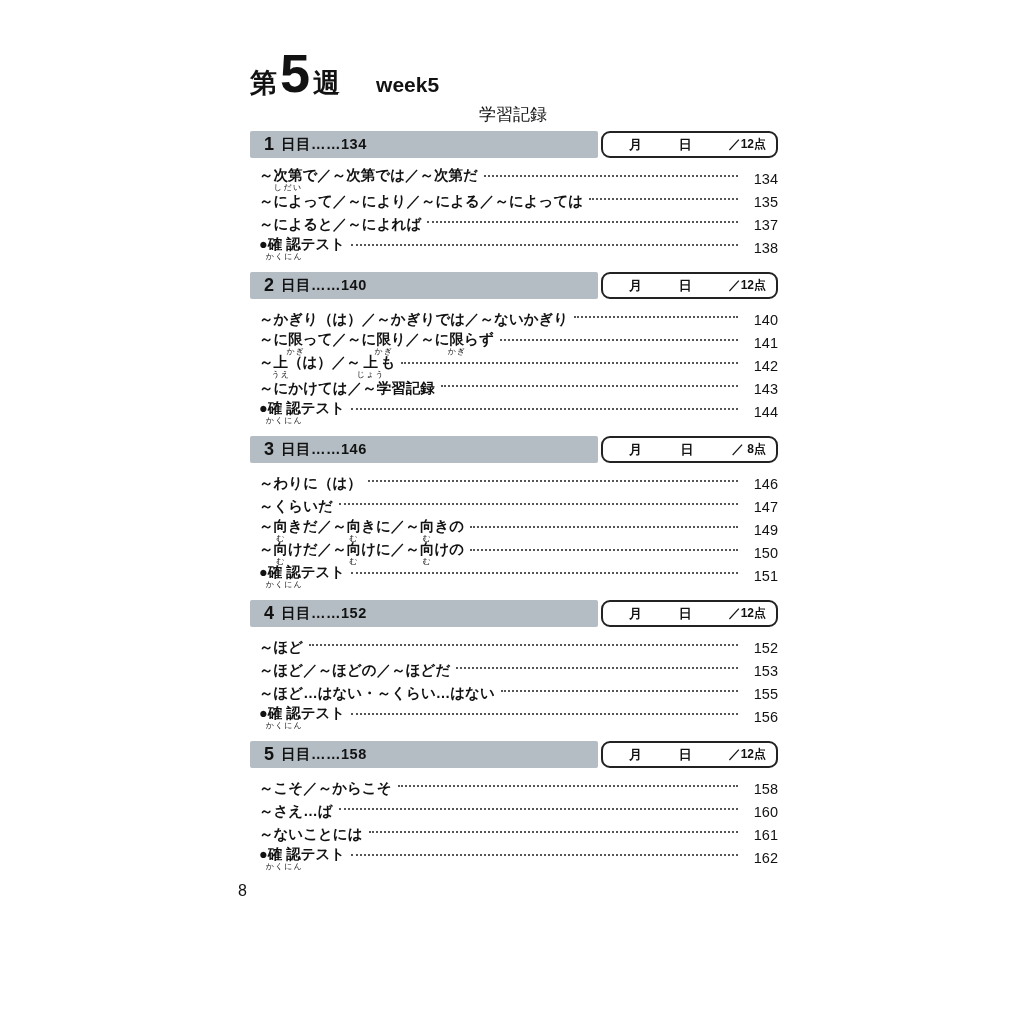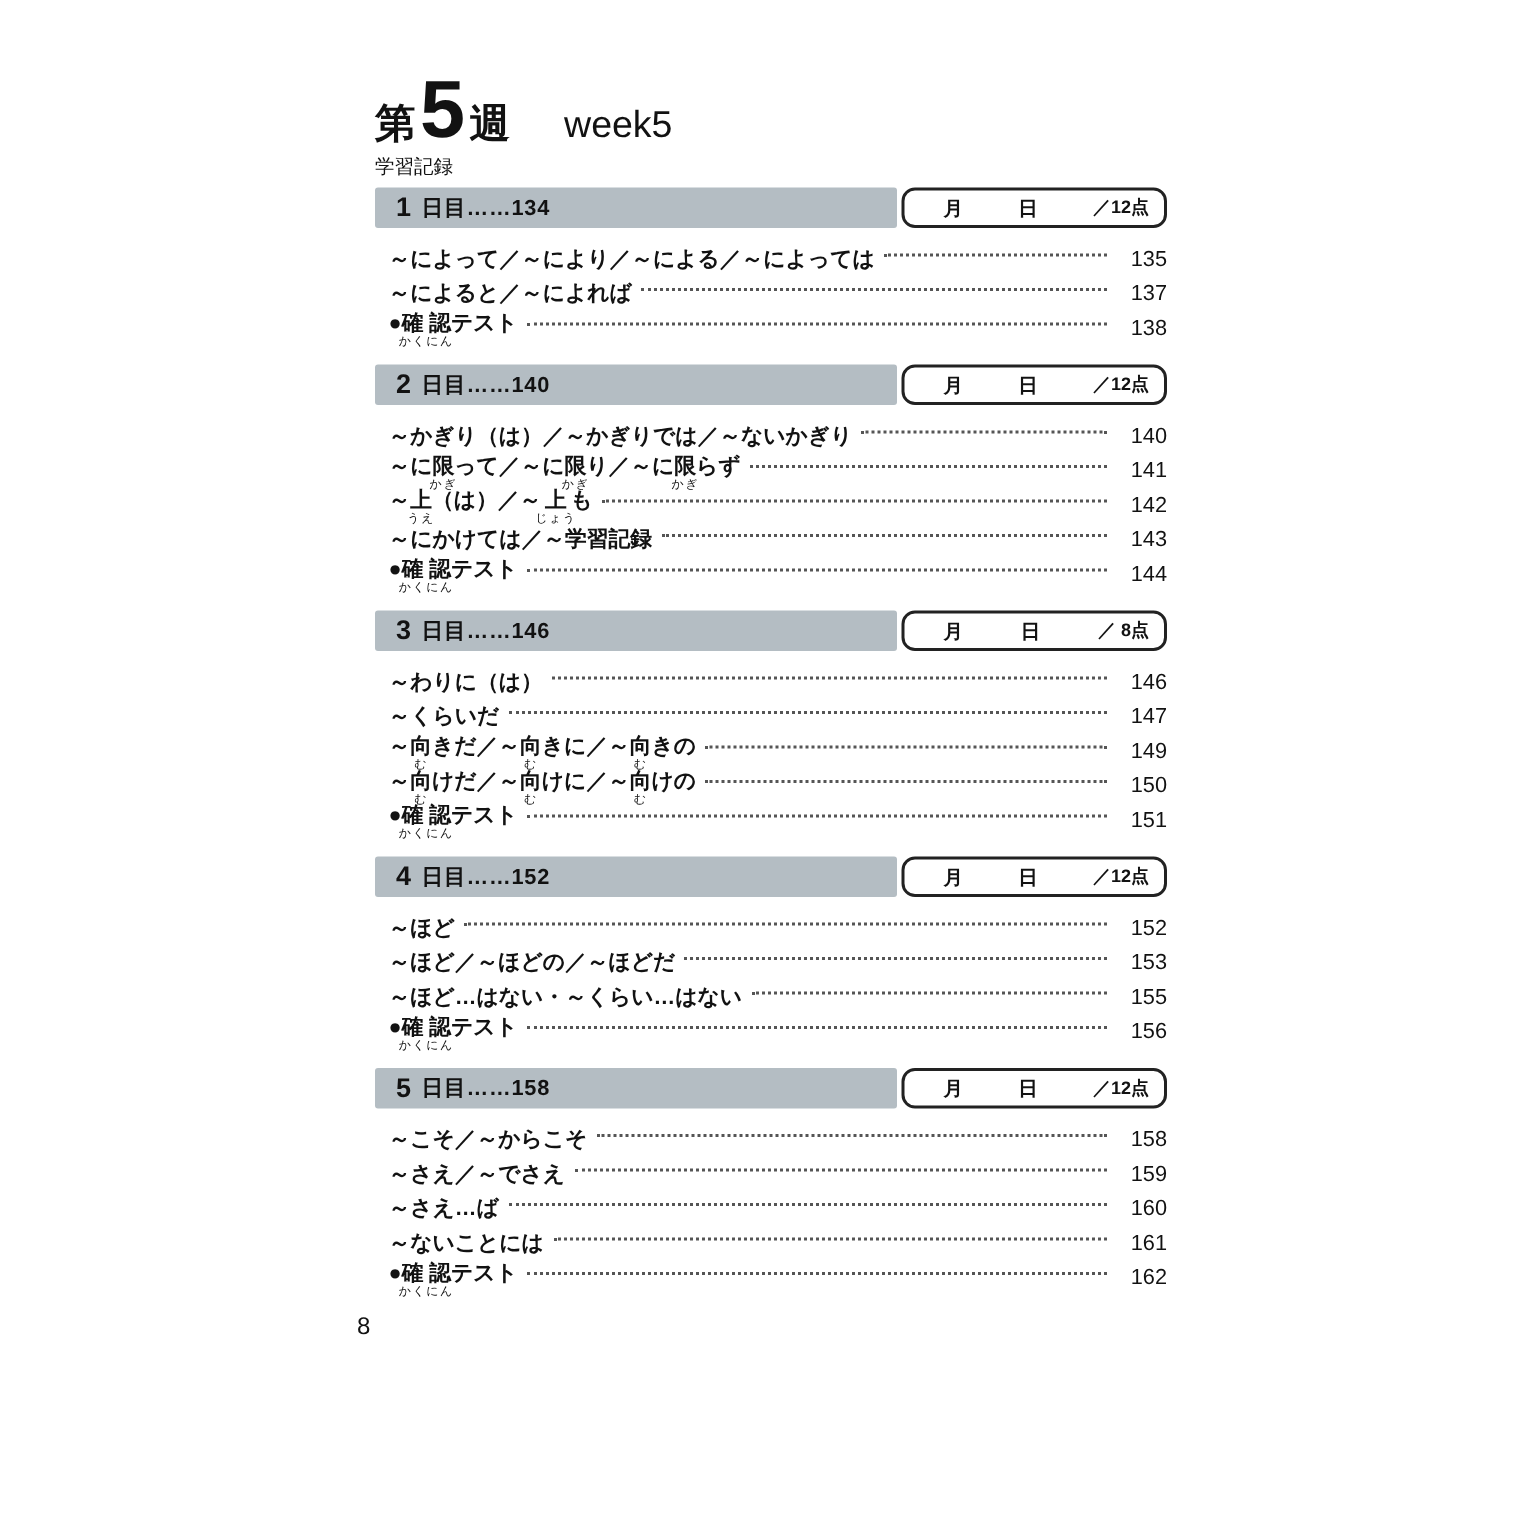--- a/index.html
+++ b/index.html
@@ -7,23 +7,23 @@
     width:1024px;height:1024px;background:#ffffff;position:relative;
     font-family:"Liberation Sans","DejaVu Sans",sans-serif;color:#121212;
   }
   .content{position:absolute;left:250px;top:46px;width:528px;}
 
   
   .week-title{display:flex;align-items:baseline;margin-bottom:0;}
   .dai{font-size:27px;font-weight:bold;}
   .weeknum{font-size:54px;font-weight:bold;line-height:1;margin:0 3px;}
   .shuu{font-size:27px;font-weight:bold;}
-  .weeklabel{font-size:25px;font-weight:normal;margin-left:36px;}
-
-  .study-record{text-align:left;font-size:13px;margin:2px 2px 5px 0;}
+  .weeklabel{font-size:21px;font-weight:bold;margin-left:36px;}
+
+  .study-record{text-align:center;font-size:17px;margin:2px 2px 5px 0;}
 
   
   .section{margin-bottom:13px;}
   .section-head{display:flex;height:27px;}
   .bar{
     flex:0 0 348px;background:#b4bdc3;display:flex;align-items:center;
     padding-left:14px;box-sizing:border-box;border-radius:2px;
   }
   .bar .num{font-size:18px;font-weight:bold;margin-right:7px;}
   .bar .ttl{font-size:14.5px;font-weight:bold;letter-spacing:.5px;}
@@ -67,20 +67,25 @@
         <span class="num">1</span>
         <span class="ttl">日目……134</span>
       </div>
       <div class="datebox">
         <span class="dlabel">月</span>
         <span class="dlabel">日</span>
         <span class="pts">／12点</span>
       </div>
     </div>
     <div class="items">
+  <div class="item">
+    <span class="txt">～<ruby>次第<rt>しだい</rt></ruby>で／～次第では／～次第だ</span>
+    <span class="lead"></span>
+    <span class="pg">134</span>
+  </div>
 
   <div class="item">
     <span class="txt">～によって／～により／～による／～によっては</span>
     <span class="lead"></span>
     <span class="pg">135</span>
   </div>
 
   <div class="item">
     <span class="txt">～によると／～によれば</span>
     <span class="lead"></span>
@@ -238,25 +243,20 @@
         <span class="pts">／12点</span>
       </div>
     </div>
     <div class="items">
   <div class="item">
     <span class="txt">～こそ／～からこそ</span>
     <span class="lead"></span>
     <span class="pg">158</span>
   </div>
 
-  <div class="item">
-    <span class="txt">～さえ／～でさえ</span>
-    <span class="lead"></span>
-    <span class="pg">159</span>
-  </div>
 
   <div class="item">
     <span class="txt">～さえ…ば</span>
     <span class="lead"></span>
     <span class="pg">160</span>
   </div>
 
   <div class="item">
     <span class="txt">～ないことには</span>
     <span class="lead"></span>

